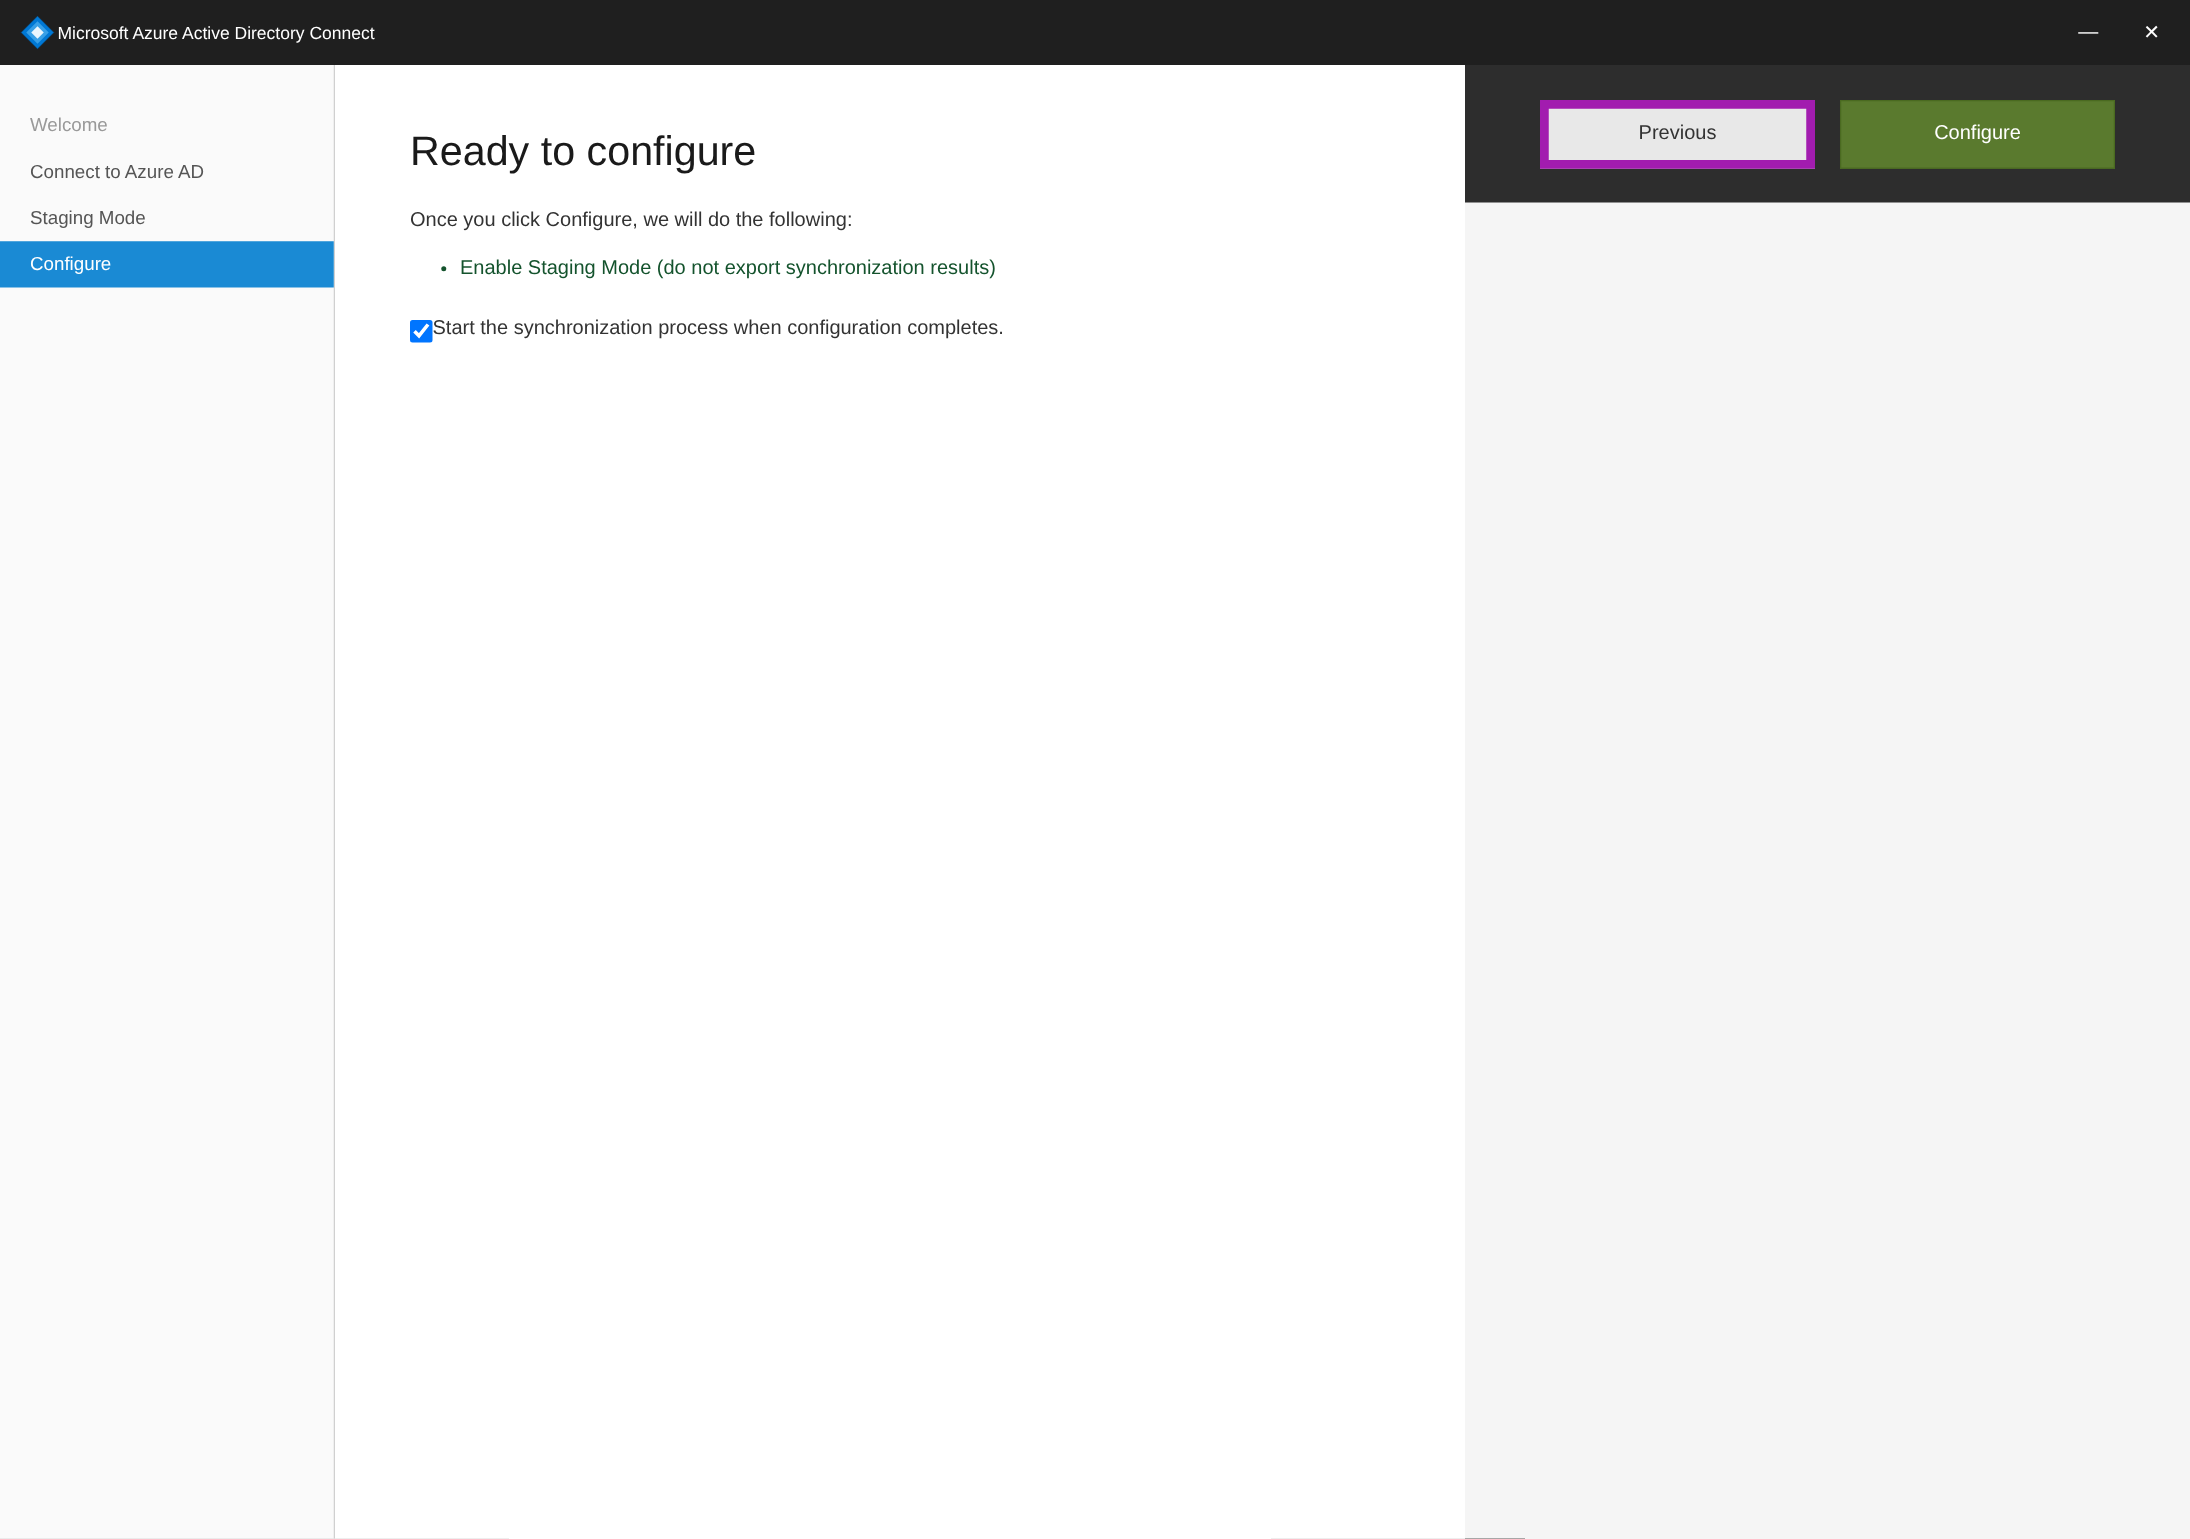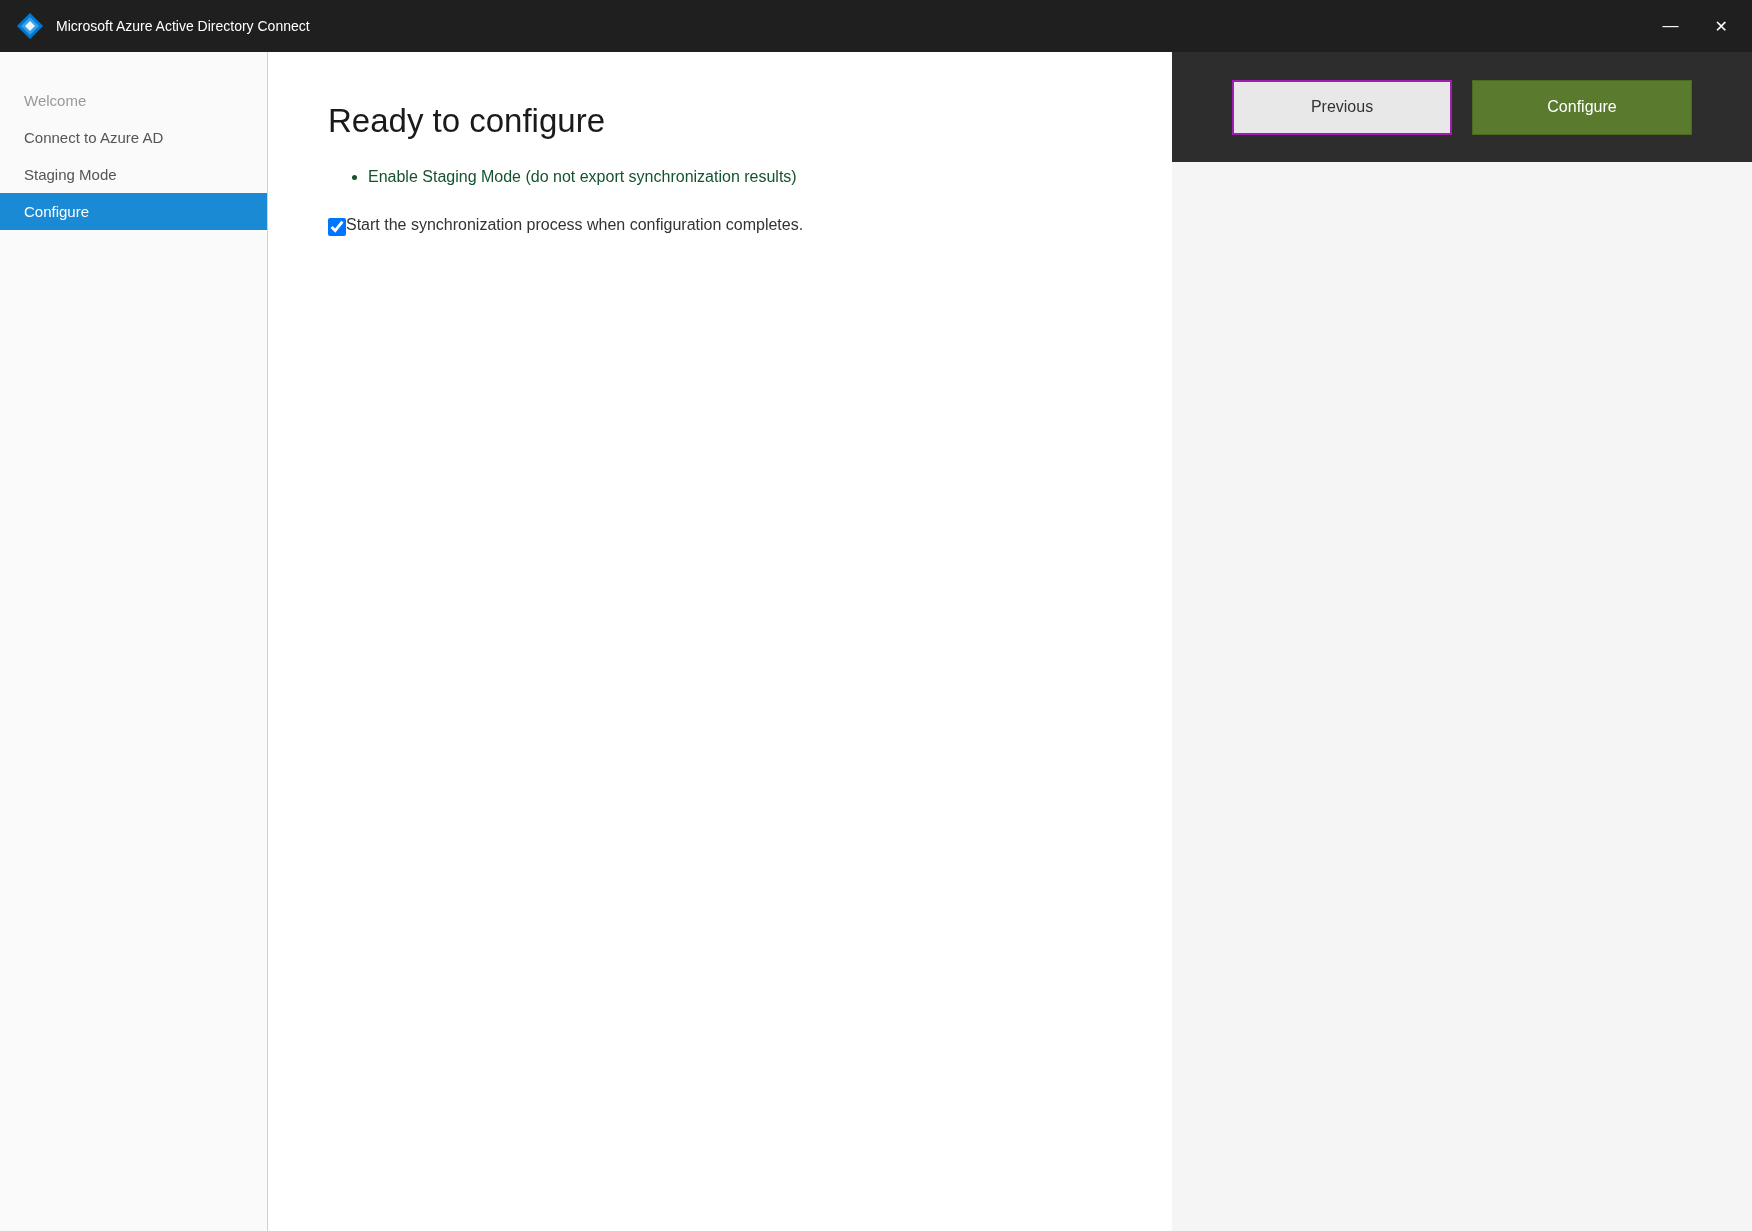--- a/index.html
+++ b/index.html
@@ -30,21 +30,21 @@
       display: flex;
       align-items: center;
       justify-content: space-between;
       padding: 0 16px;
       flex-shrink: 0;
     }
 
     .titlebar-left {
       display: flex;
       align-items: center;
-      gap: 12px;
+      gap: 2px;
     }
 
     .titlebar-logo {
       width: 28px;
       height: 28px;
     }
 
     .titlebar-title {
       color: #ffffff;
       font-size: 14px;
@@ -162,21 +162,21 @@
       justify-content: flex-end;
       padding: 0 60px;
       gap: 20px;
       flex-shrink: 0;
     }
 
     .btn-previous {
       width: 220px;
       height: 55px;
       background: #e8e8e8;
-      border: 2px solid #a21caf;
+      border: 7px solid #a21caf;
       color: #333;
       font-size: 16px;
       cursor: pointer;
       font-family: 'Segoe UI', Tahoma, Geneva, Verdana, sans-serif;
     }
 
     .btn-configure {
       width: 220px;
       height: 55px;
       background: #5a7a2e;
@@ -221,20 +221,21 @@
         <div class="sidebar-item">
           <span>Staging Mode</span>
         </div>
         <div class="sidebar-item active">
           <span>Configure</span>
         </div>
       </div>
 
       <div class="page-content">
         <h1 class="page-title">Ready to configure</h1>
+        <p class="page-description">Once you click Configure, we will do the following:</p>
 
         <ul class="bullet-list">
           <li>Enable Staging Mode (do not export synchronization results)</li>
         </ul>
 
         <div class="checkbox-row">
           <input type="checkbox" id="sync-checkbox" checked="" style="">
           <label for="sync-checkbox" class="checkbox-label">Start the synchronization process when configuration completes.</label>
         </div>
       </div>

